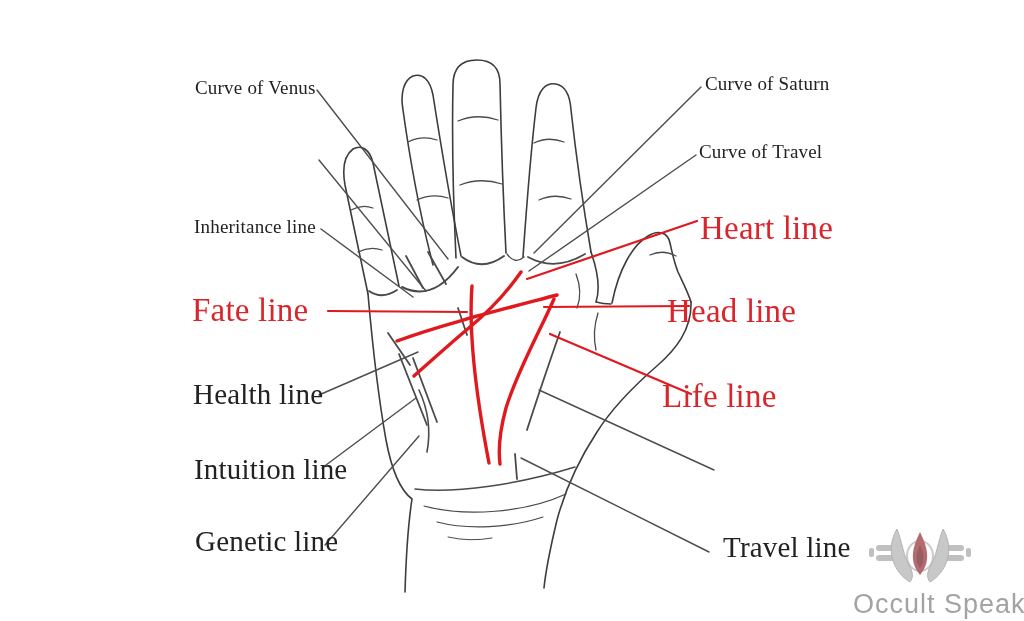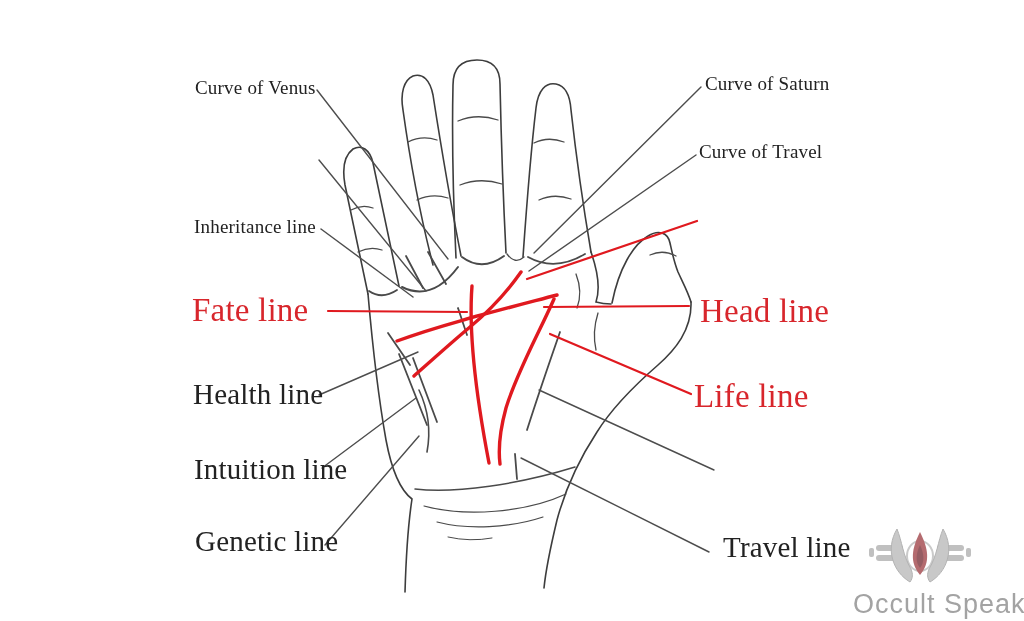--- a/index.html
+++ b/index.html
@@ -134,18 +134,19 @@
 
   <div class="lbl sm" style="left:195px;top:87px">Curve of Venus</div>
   <div class="lbl sm" style="left:194px;top:226px">Inheritance line</div>
   <div class="lbl lg red" style="left:192px;top:310px">Fate line</div>
   <div class="lbl md" style="left:193px;top:394px">Health line</div>
   <div class="lbl md" style="left:194px;top:469px">Intuition line</div>
   <div class="lbl md" style="left:195px;top:541px">Genetic line</div>
 
   <div class="lbl sm" style="left:705px;top:83px">Curve of Saturn</div>
   <div class="lbl sm" style="left:699px;top:151px">Curve of Travel</div>
-  <div class="lbl lg red" style="left:700px;top:311px">Head line</div>
-  <div class="lbl lg red" style="left:694px;top:396px">Life line</div>
+  <div class="lbl lg red" style="left:700px;top:228px">Heart line</div>
+  <div class="lbl lg red" style="left:667px;top:311px">Head line</div>
+  <div class="lbl lg red" style="left:662px;top:396px">Life line</div>
   <div class="lbl md" style="left:723px;top:547px">Travel line</div>
 
   <div id="watermark-text">Occult Speak</div>
 </div>
 
 </body></html>

